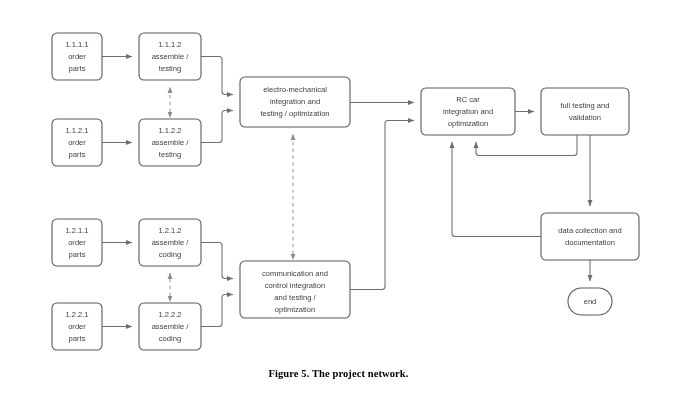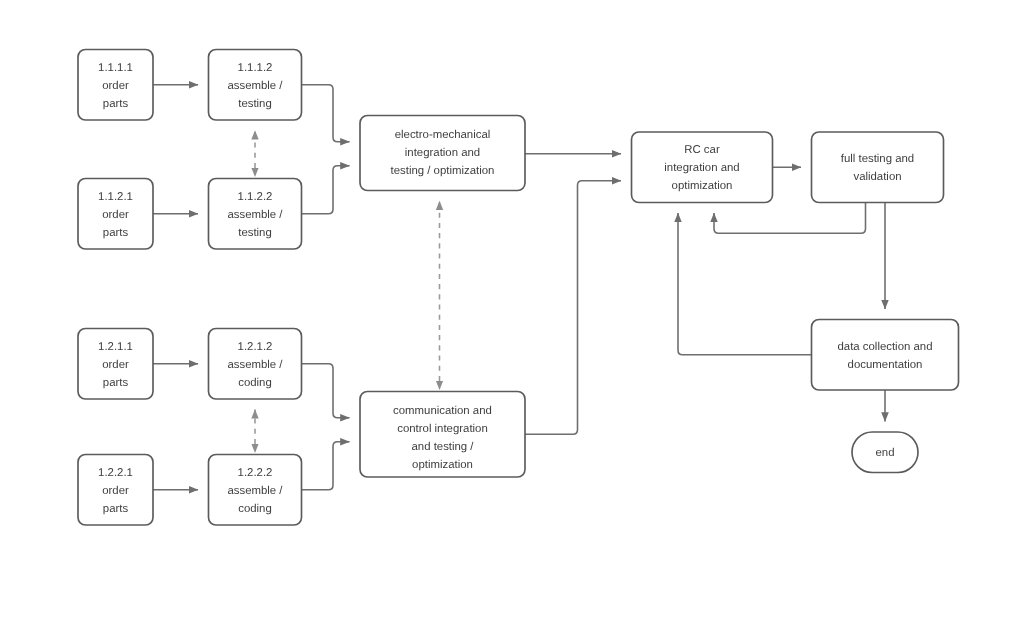--- a/index.html
+++ b/index.html
@@ -215,13 +215,14 @@
         <text class="node-label" x="590" y="243">documentation</text>
       </g>
 
       <g>
         <rect class="node-rect" x="568" y="288" width="44" height="27" rx="13.5" ry="13.5"></rect>
         <text class="node-label" x="590" y="302">end</text>
       </g>
     </g>
   </svg>
 
+  <div class="caption">Figure 5. The project network.</div>
 </div>
 
 </body></html>

